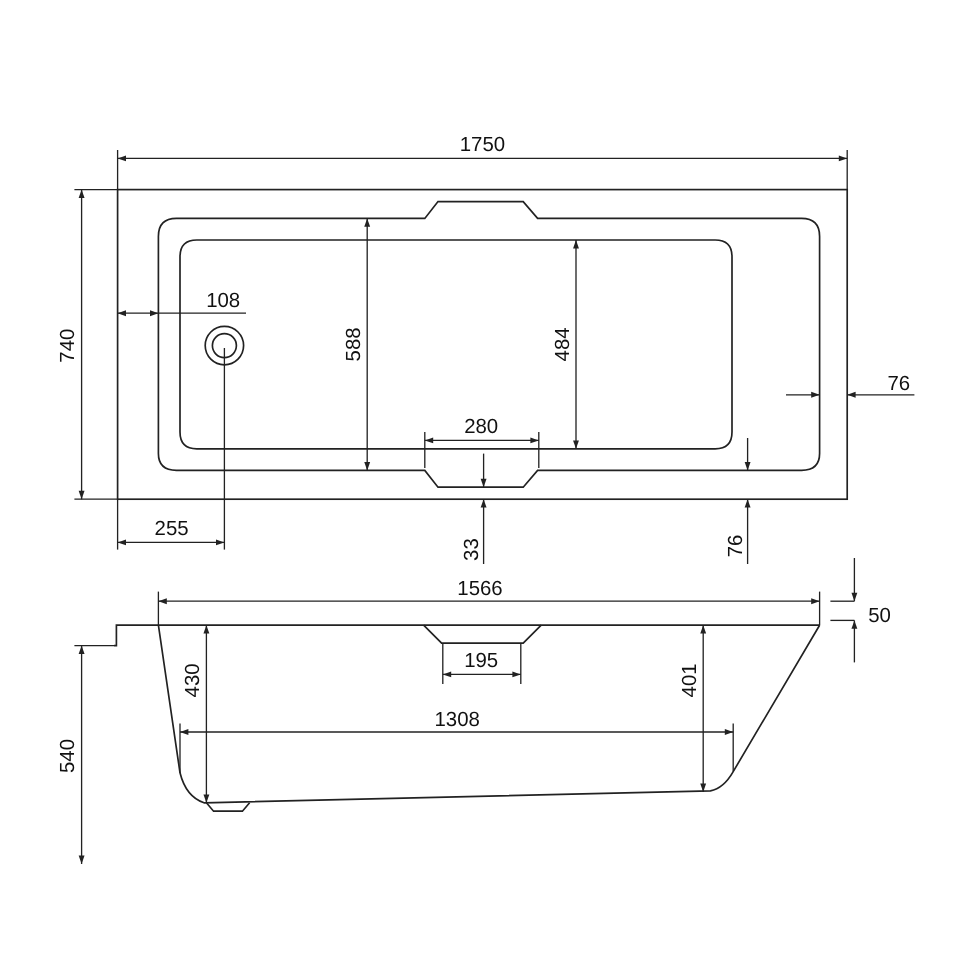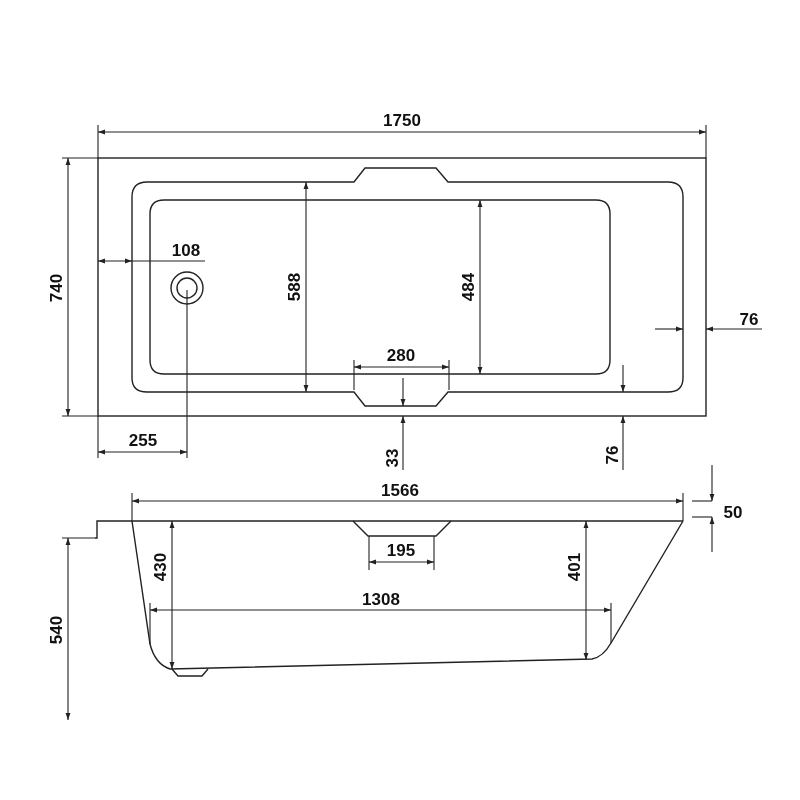--- a/index.html
+++ b/index.html
@@ -1,17 +1,17 @@
 <!DOCTYPE html>
 <html><head>
 <meta charset="utf-8">
 <style>
   html, body { margin: 0; padding: 0; background: #ffffff; }
   body { width: 800px; height: 800px; overflow: hidden; }
-  #drawing { position: absolute; left: 0; top: 0; width: 800px; height: 660px; font-weight: bold; }
+  #drawing { position: absolute; left: 0; top: 0; width: 800px; height: 660px; }
   svg text { font-family: "Liberation Sans", sans-serif; font-size: 17px; fill: #111; }
   .ln { stroke: #222; stroke-width: 1.4; fill: none; }
   .dim { stroke: #222; stroke-width: 1.1; fill: none; }
 </style>
 </head>
 <body>
 
 <div id="drawing">
 <svg width="800" height="800" viewBox="0 0 800 800" xmlns="http://www.w3.org/2000/svg">
   <defs>

